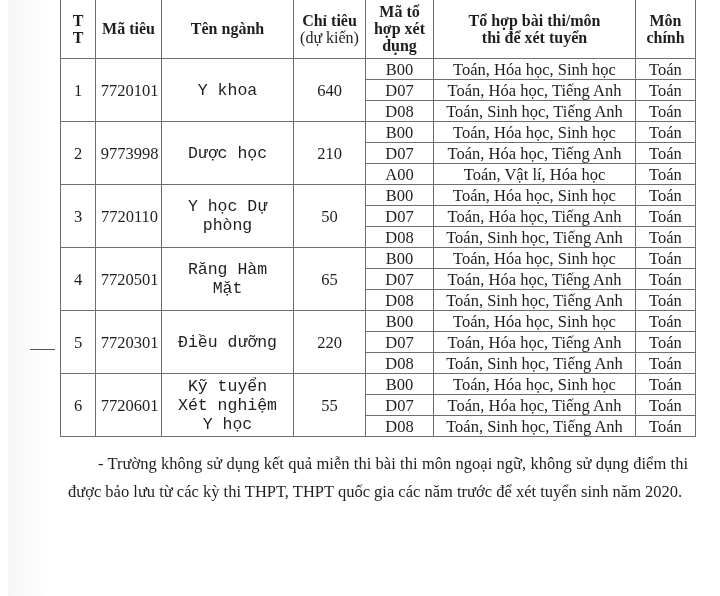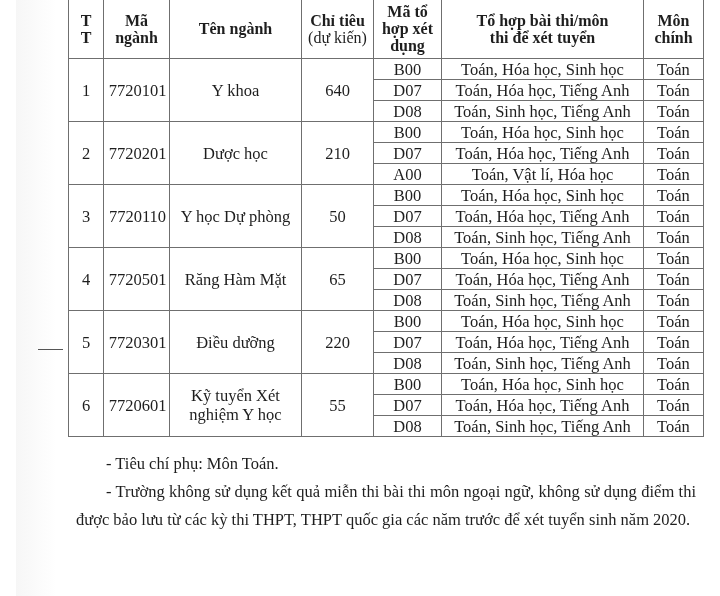--- a/index.html
+++ b/index.html
@@ -10,21 +10,21 @@
   body {
     width: 720px;
     height: 596px;
     position: relative;
     overflow: hidden;
     font-family: "Liberation Serif", "DejaVu Serif", serif;
     color: #1e1e1e;
   }
   .page {
     position: absolute;
-    left: 16px; top: 0;
+    left: 8px; top: 0;
     width: 676px; height: 596px;
     background: linear-gradient(90deg, #f6f6f6 0px, #ffffff 40px, #ffffff 690px, #f3f3f3 720px);
   }
   table.admission {
     position: absolute;
     left: 52px;
     top: -2px;
     border-collapse: collapse;
     table-layout: fixed;
     width: 635px;
@@ -49,20 +49,21 @@
   table.admission th .sub {
     font-weight: normal;
     text-align: center;
   }
   table.admission td {
     height: 20px;
   }
   td.wrap {
     white-space: normal !important;
     line-height: 19px !important;
+    font-family: Liberation Mono, monospace;
   }
   td.code { text-align: center; padding-left: 2px !important; }
   .notes {
     position: absolute;
     left: 60px;
     top: 450px;
     width: 620px;
     font-size: 16.5px;
     line-height: 28px;
     color: #1e1e1e;
@@ -94,21 +95,21 @@
       <col style="width:66px">
       <col style="width:132px">
       <col style="width:72px">
       <col style="width:68px">
       <col style="width:202px">
       <col style="width:60px">
     </colgroup>
     <thead>
       <tr>
         <th class="wrap" style="white-space:normal;padding:0 9px;">T T</th>
-        <th class="wrap" style="white-space:normal;padding:0 6px;">Mã ngành</th>
+        <th class="wrap" style="white-space:normal;padding:0 6px;">Mã tiêu</th>
         <th>Tên ngành</th>
         <th>
           <div>Chỉ tiêu</div>
           <div class="sub">(dự kiến)</div>
         </th>
         <th class="wrap" style="white-space:normal;padding:0 6px;">Mã tổ hợp xét dụng</th>
         <th class="wrap" style="white-space:normal;padding:0 30px;">Tổ hợp bài thi/môn thi để xét tuyển</th>
         <th class="wrap" style="white-space:normal;padding:0 6px;">Môn chính</th>
       </tr>
     </thead>
@@ -127,21 +128,21 @@
           <td>Toán, Hóa học, Tiếng Anh</td>
           <td>Toán</td>
         </tr>
         <tr>
           <td>D08</td>
           <td>Toán, Sinh học, Tiếng Anh</td>
           <td>Toán</td>
         </tr>
         <tr>
           <td rowspan="3">2</td>
-          <td rowspan="3" class="code">7720201</td>
+          <td rowspan="3" class="code">9773998</td>
           <td rowspan="3" class="wrap" style="padding: 0px 10px;">Dược học</td>
           <td rowspan="3">210</td>
           <td>B00</td>
           <td>Toán, Hóa học, Sinh học</td>
           <td>Toán</td>
         </tr>
         <tr>
           <td>D07</td>
           <td>Toán, Hóa học, Tiếng Anh</td>
           <td>Toán</td>
@@ -224,16 +225,15 @@
         </tr>
         <tr>
           <td>D08</td>
           <td>Toán, Sinh học, Tiếng Anh</td>
           <td>Toán</td>
         </tr>
       </tbody>
   </table>
 
   <div class="notes">
-    <p>- Tiêu chí phụ: Môn Toán.</p>
     <p>- Trường không sử dụng kết quả miễn thi bài thi môn ngoại ngữ, không sử dụng điểm thi được bảo lưu từ các kỳ thi THPT, THPT quốc gia các năm trước để xét tuyển sinh năm 2020.</p>
   </div>
 </div>
 
 </body></html>

